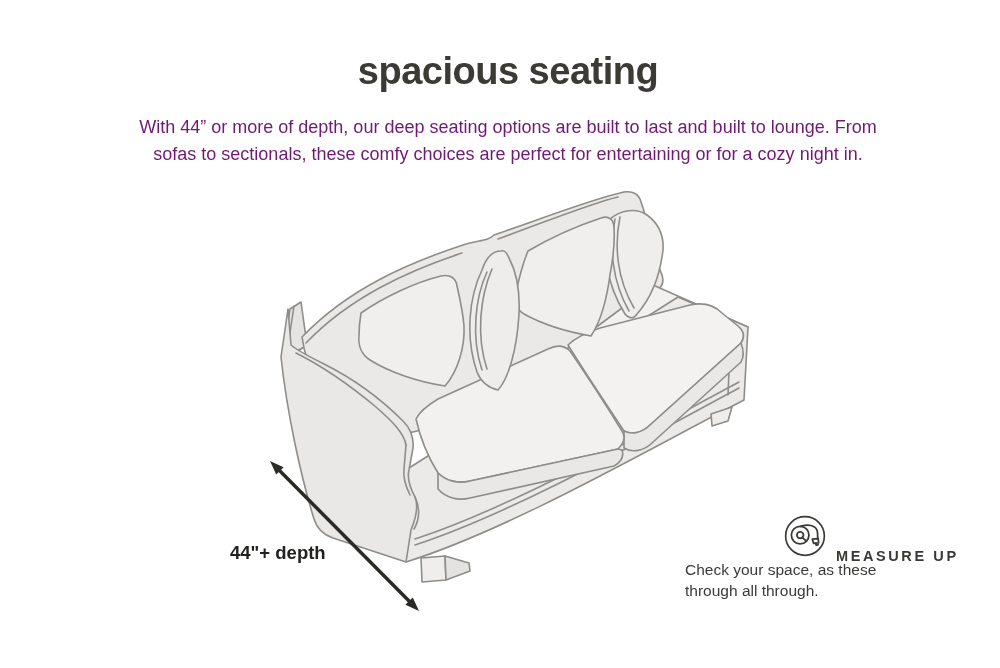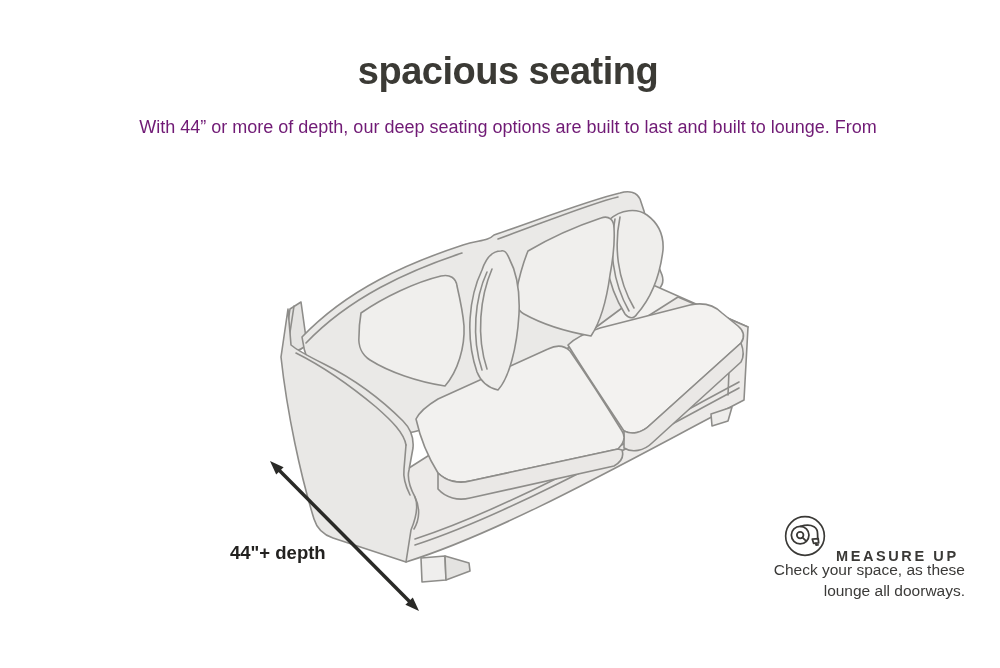--- a/index.html
+++ b/index.html
@@ -20,33 +20,34 @@
   .depth-label{
     position:absolute;left:222px;top:542px;
     font-size:18.5px;font-weight:bold;color:#232220;white-space:nowrap;
   }
   .mu-icon{position:absolute;left:775px;top:514px;width:44px;height:44px;}
   .mu-heading{
     position:absolute;left:828px;top:548px;
     font-size:14.5px;font-weight:bold;letter-spacing:2.6px;color:#3a3936;white-space:nowrap;
   }
   .mu-note{
-    position:absolute;right:43px;top:560px;width:280px;text-align:right;
+    position:absolute;right:43px;top:560px;width:280px;
     font-size:15.5px;line-height:20.5px;color:#3b3a38;
   }
 </style>
 </head>
 <body>
 
 <div class="canvas">
 
   <h1 class="title">spacious seating</h1>
 
   <div class="intro">
     <div>With 44” or more of depth, our deep seating options are built to last and built to lounge. From</div>
+    <div>sofas to sectionals, these comfy choices are perfect for entertaining or for a cozy night in.</div>
   </div>
 
   <svg class="sofa-svg" viewBox="0 0 520 430" xmlns="http://www.w3.org/2000/svg">
     <g fill="none" stroke="#8e8d8a" stroke-width="1.6" stroke-linejoin="round" stroke-linecap="round">
 
       <path d="M25 170 L32 124 L43 117 L49 160 C41 166,33 169,25 170 Z" fill="#e5e4e2"></path>
       <path d="M29 167 L36 121"></path>
 
       <path d="M44 152 C90 104,150 78,205 60 C222 55,230 56,236 50 C285 33,335 14,362 8 C372 5,379 8,382 14 L386 26 C388 32,387 36,384 40 L404 90 C406 96,405 100,401 104 L300 196 C240 222,180 242,150 248 C110 235,80 215,62 196 C52 186,46 168,44 152 Z" fill="#eae9e7"></path>
       <path d="M48 158 C92 112,150 86,204 68"></path>
@@ -106,16 +107,16 @@
       <path d="M17.8 21.4 L20.9 24.4"></path>
       <path d="M26.6 22.8 L32 22.4 L32.4 26.2 L27.8 26.6 Z"></path>
       <path d="M29.9 26.6 L30 28.2 L31.9 28"></path>
     </g>
   </svg>
 
   <div class="mu-heading">MEASURE UP</div>
 
   <div class="mu-note">
     <div>Check your space, as these</div>
-    <div>lounge all doorways.</div>
+    <div>through all through.</div>
   </div>
 
 </div>
 
 </body></html>

